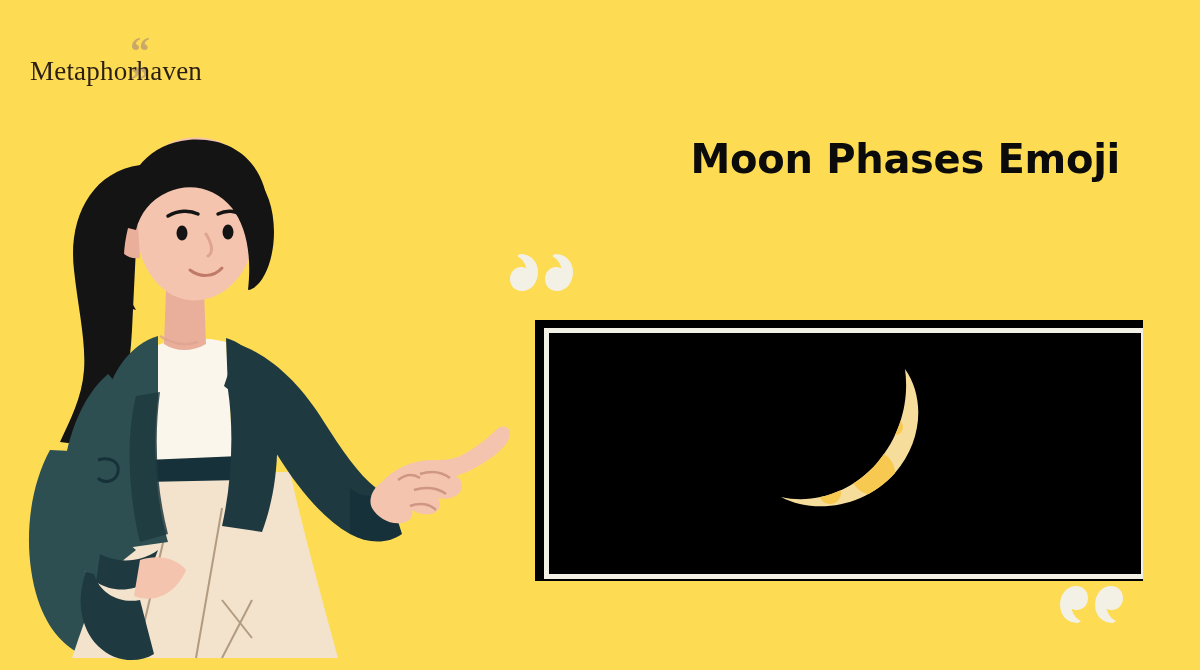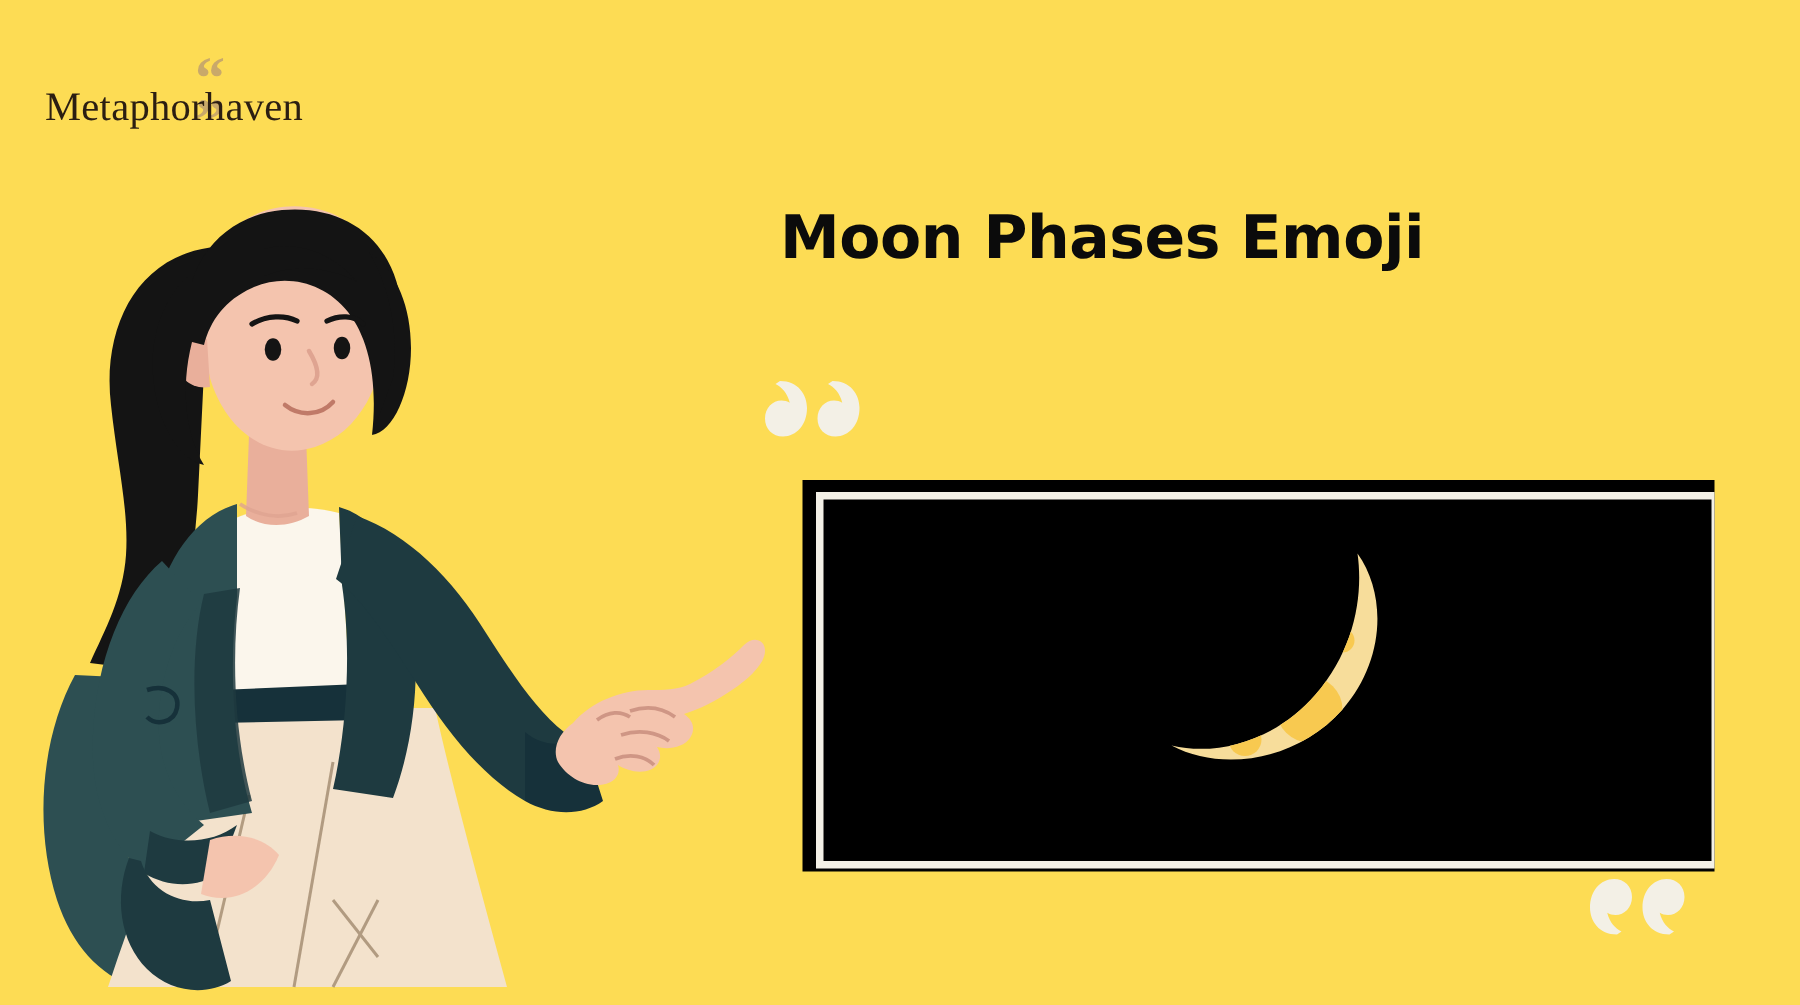--- a/index.html
+++ b/index.html
@@ -51,21 +51,21 @@
     top: 22px;
     font-size: 40px;
   }
 
   
   #page-title {
     position: absolute;
     left: 520px;
     top: 132px;
     width: 600px;
-    text-align: left;
+    text-align: right;
     color: #0B0B0B;
     font-family: "DejaVu Sans", sans-serif;
     font-weight: 700;
     font-size: 40px;
     line-height: 1.35;
     letter-spacing: -0.3px;
   }
 
   
   .deco-quote {

